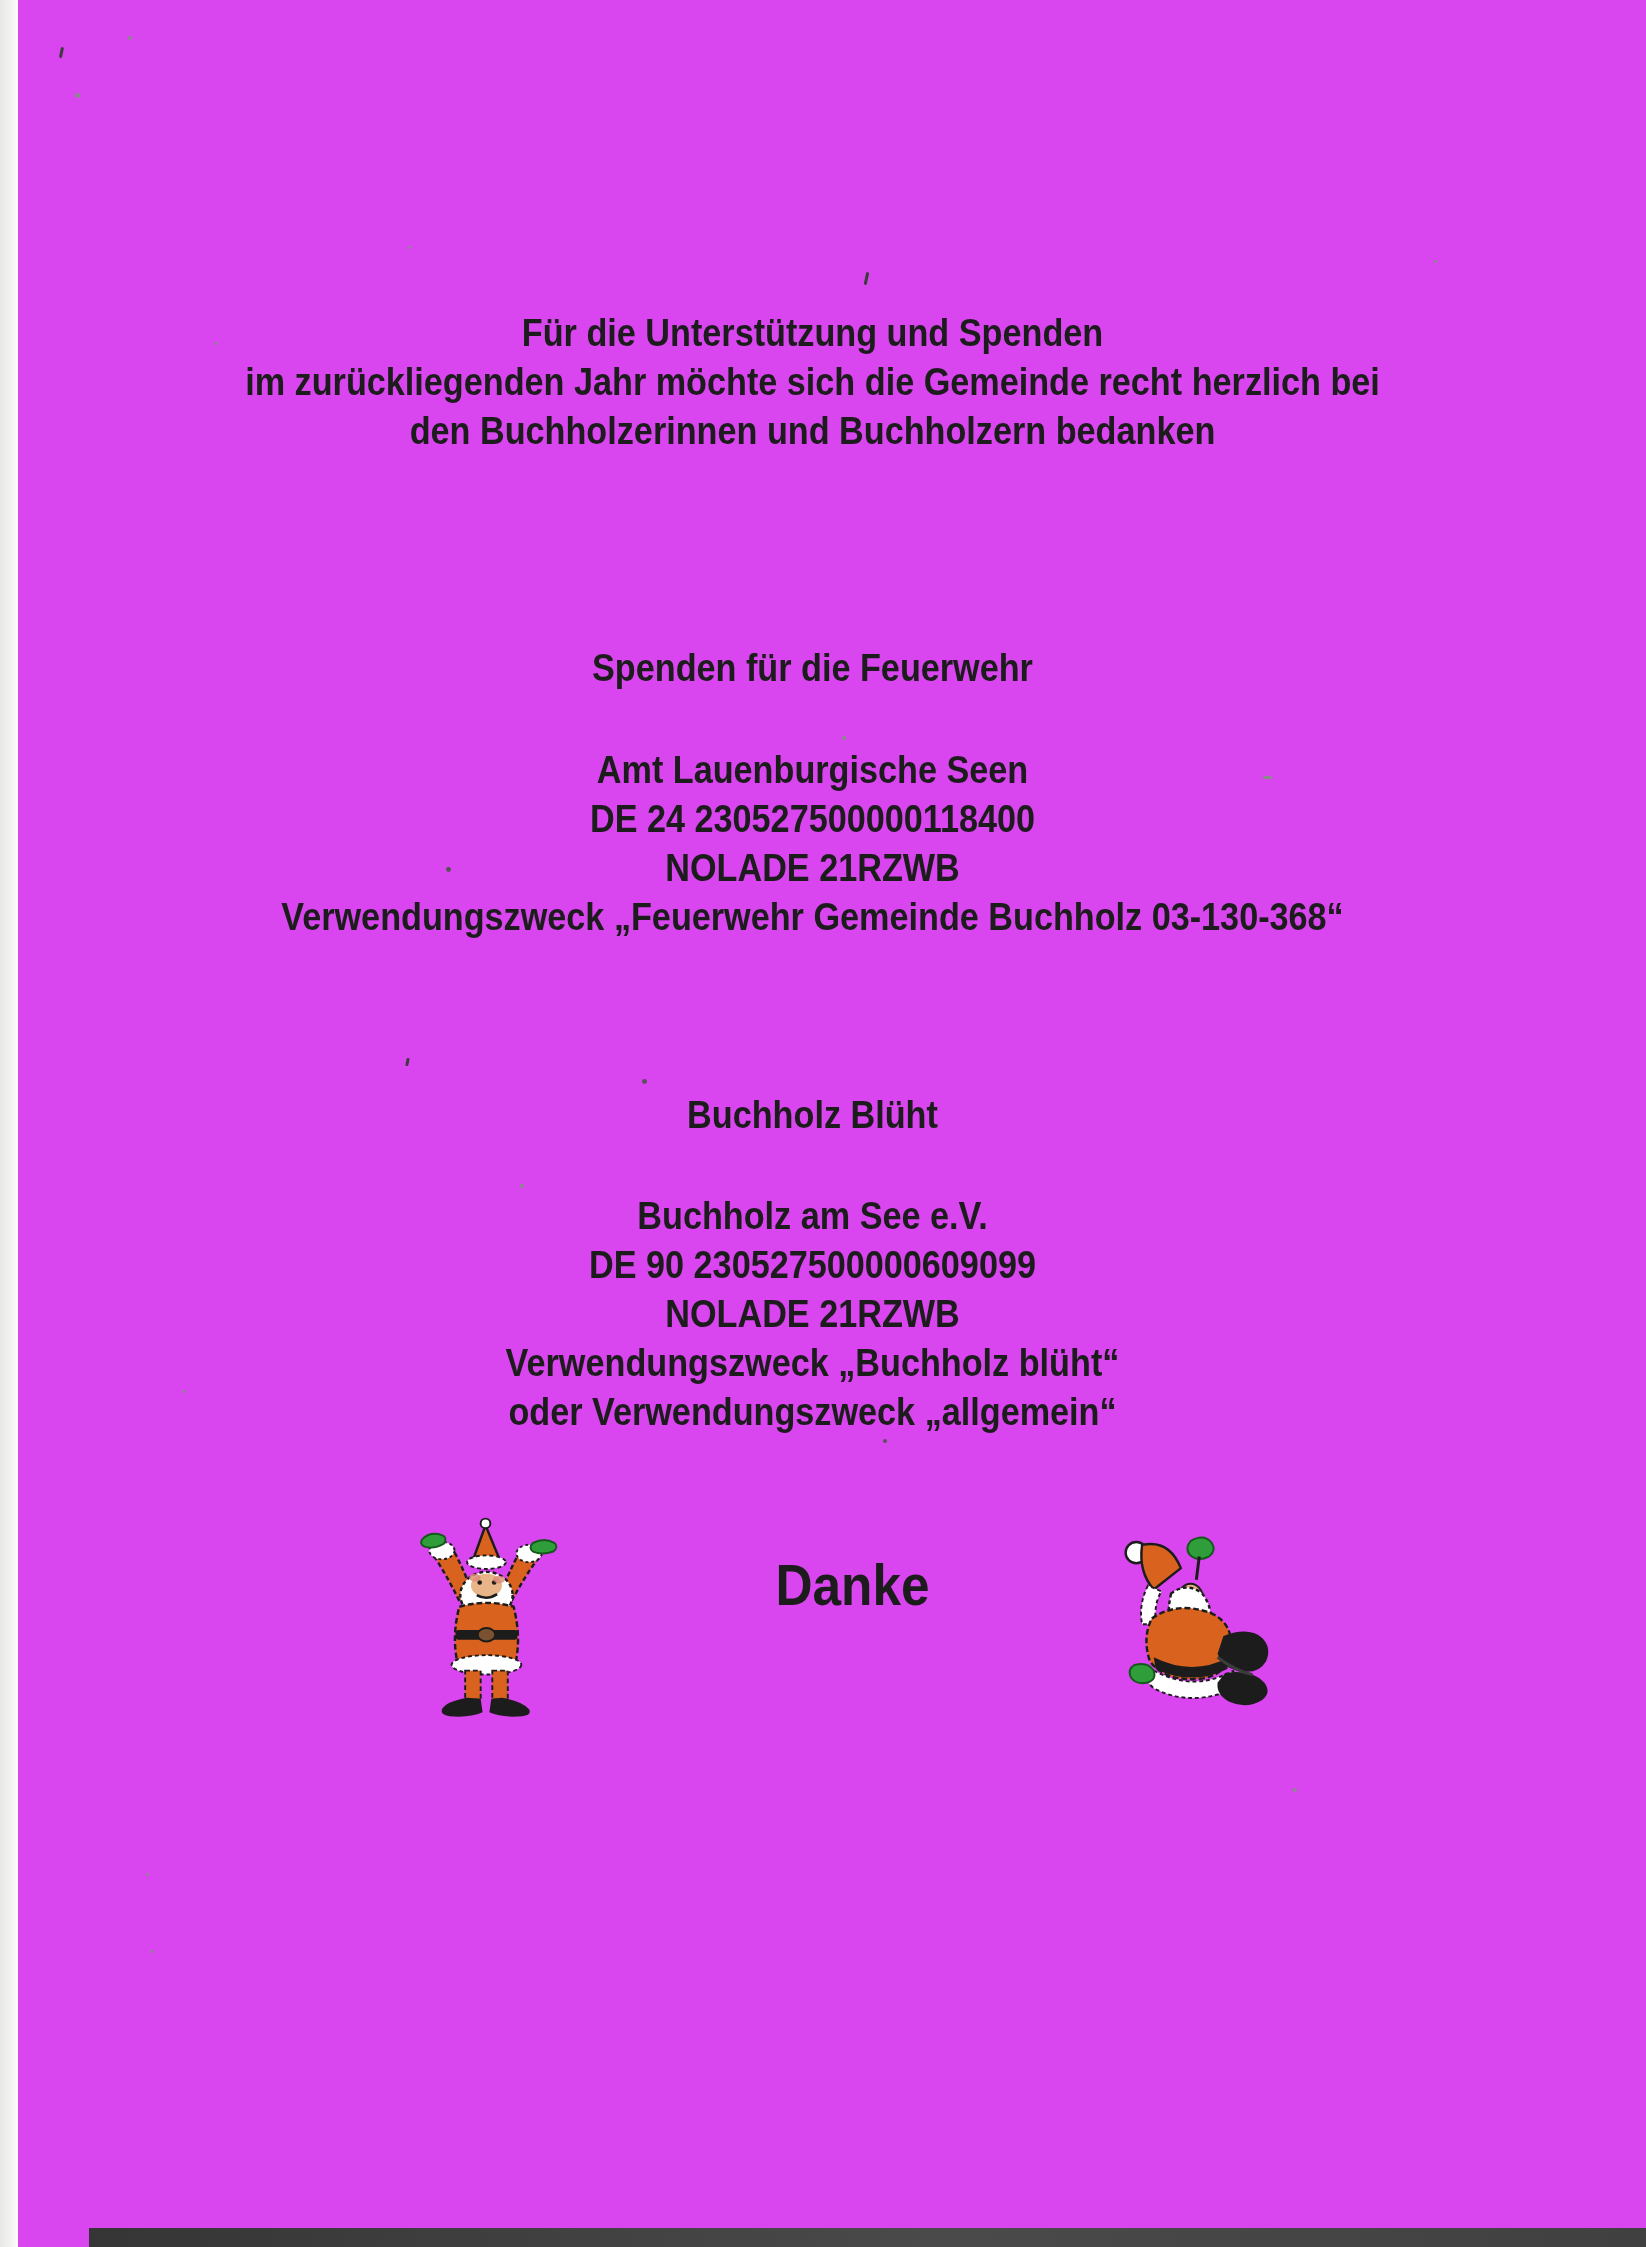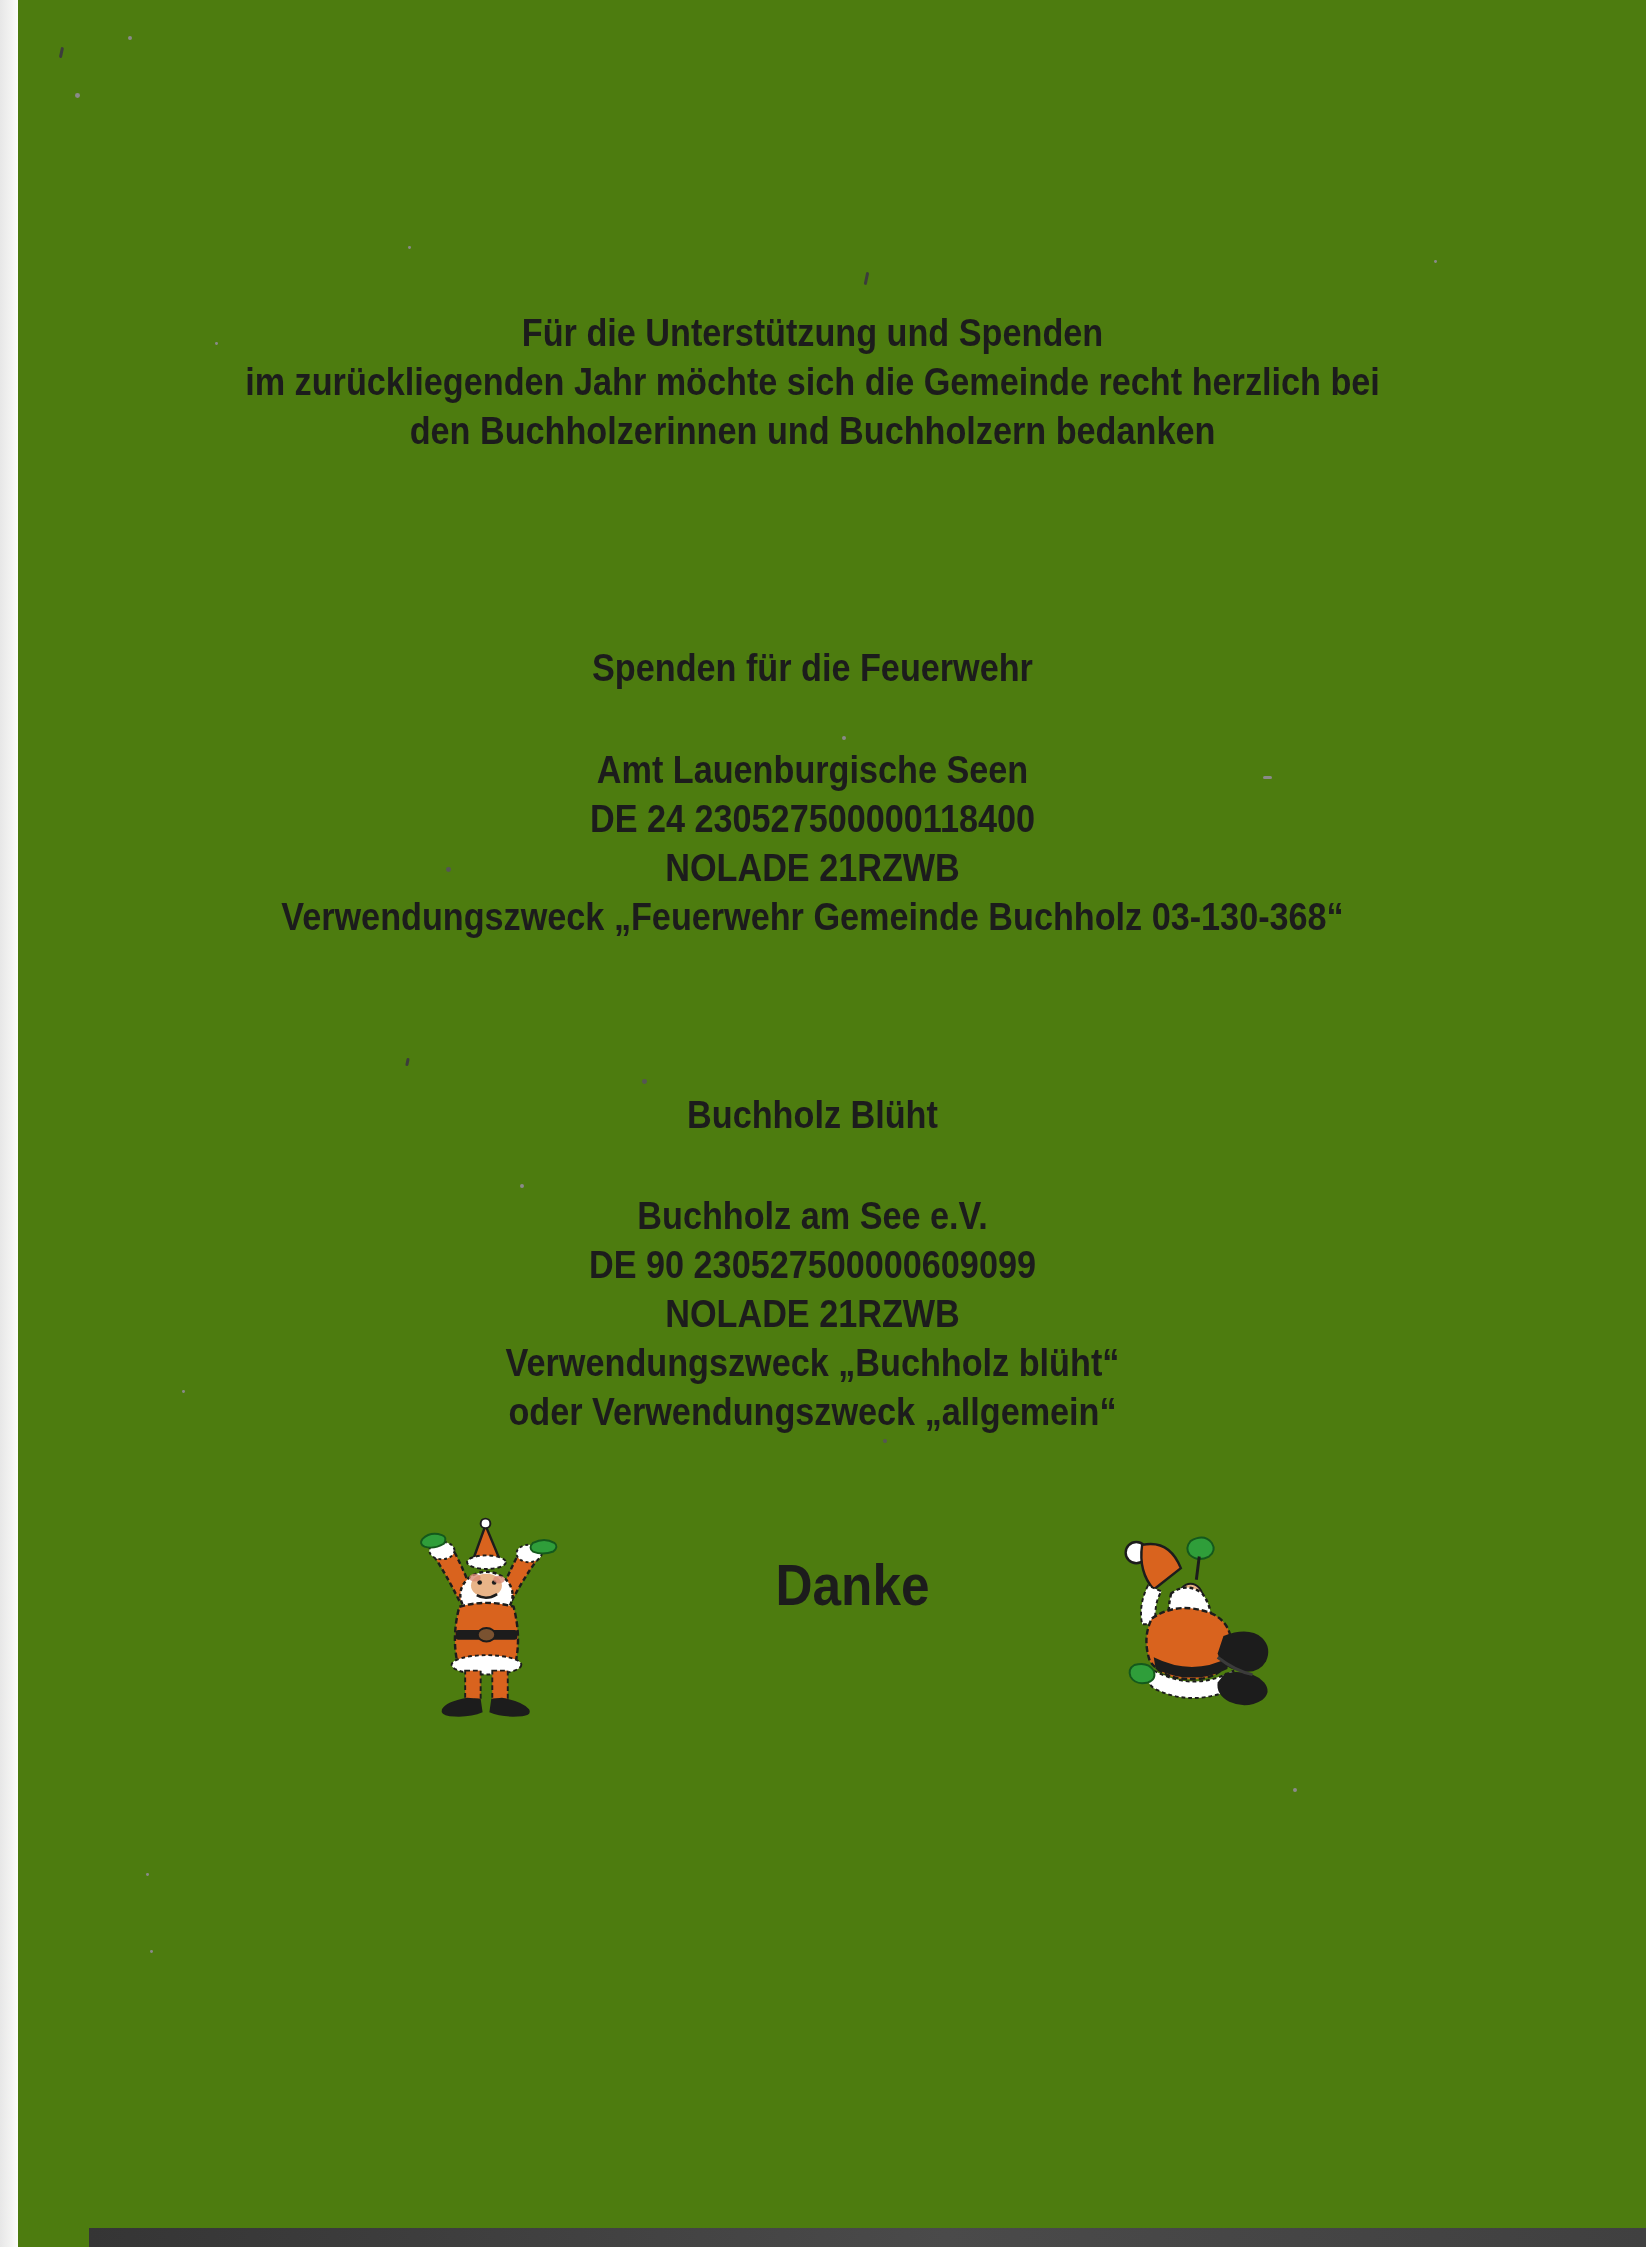--- a/index.html
+++ b/index.html
@@ -9,21 +9,21 @@
   }
   body {
     width: 1647px;
     height: 2247px;
     position: relative;
     font-family: "Liberation Sans", sans-serif;
   }
   .paper {
     position: absolute;
     inset: 0;
-    background: #4d7c0f;
+    background: #d946ef;
     overflow: hidden;
   }
   
   .left-edge {
     position: absolute;
     left: 0; top: 0; bottom: 0;
     width: 17.5px;
     background: linear-gradient(to right, #e7e7e7, #f3f3f2 60%, #fdfdfc);
   }
   .bottom-bar {

